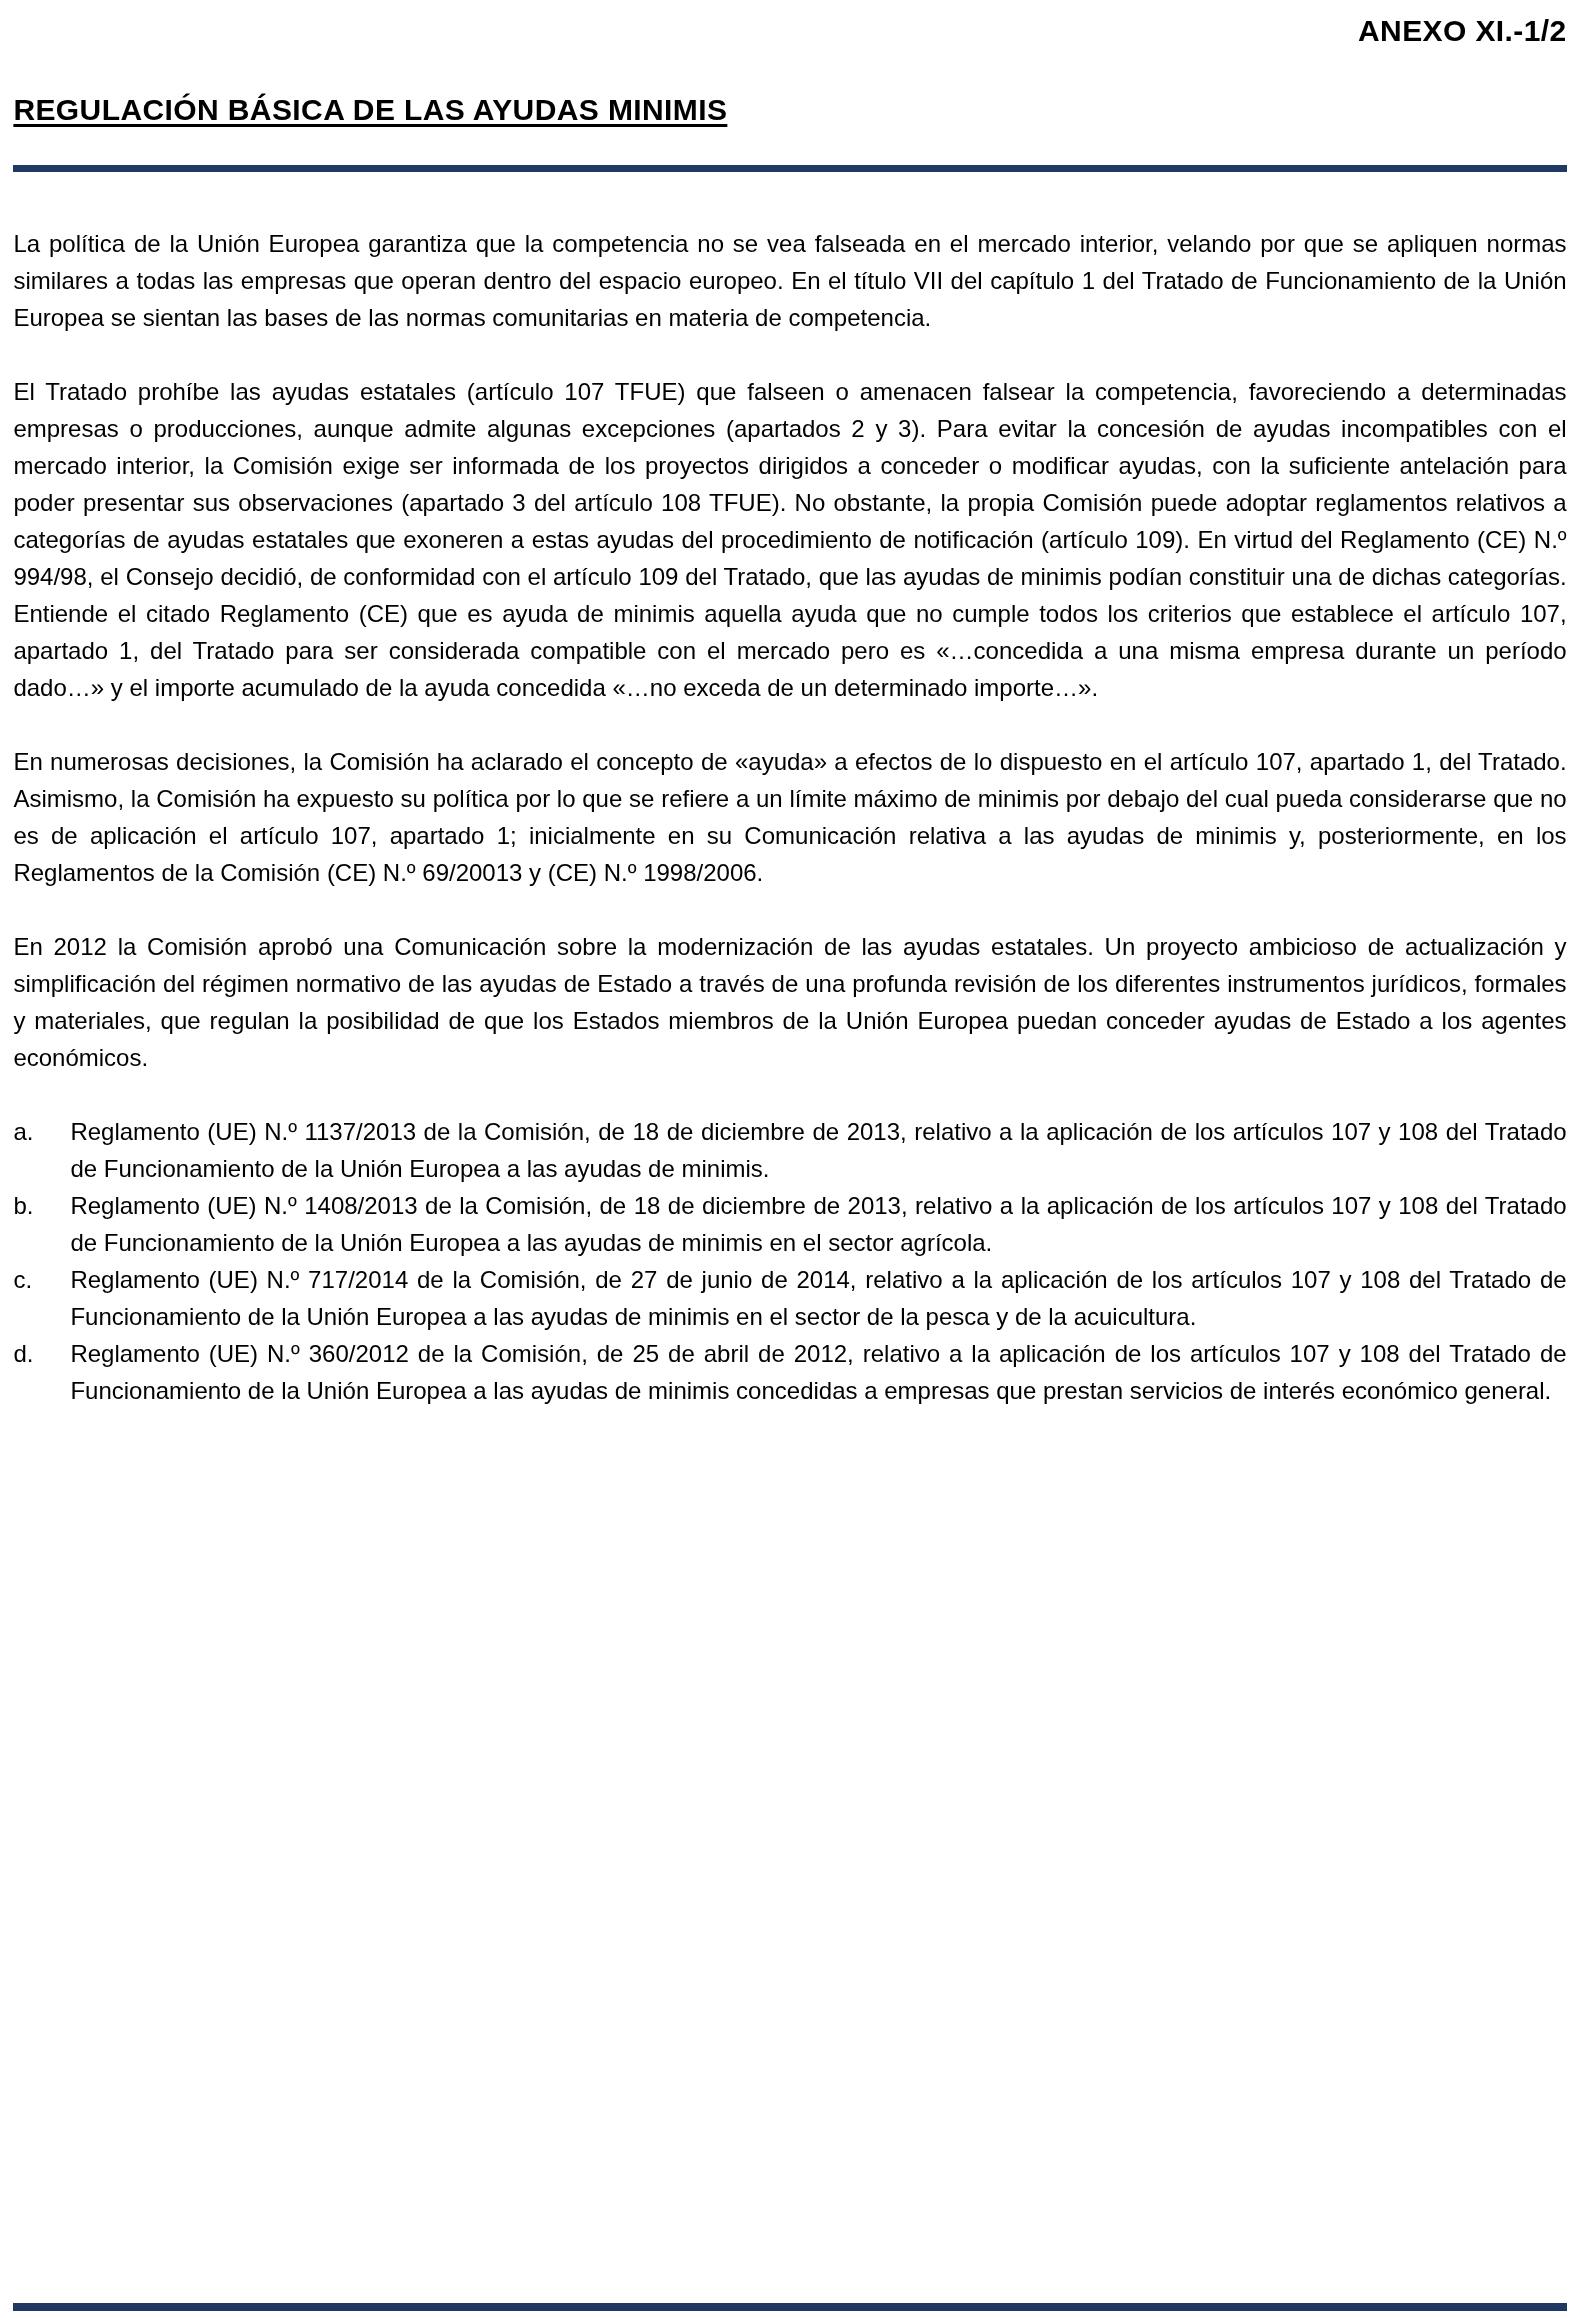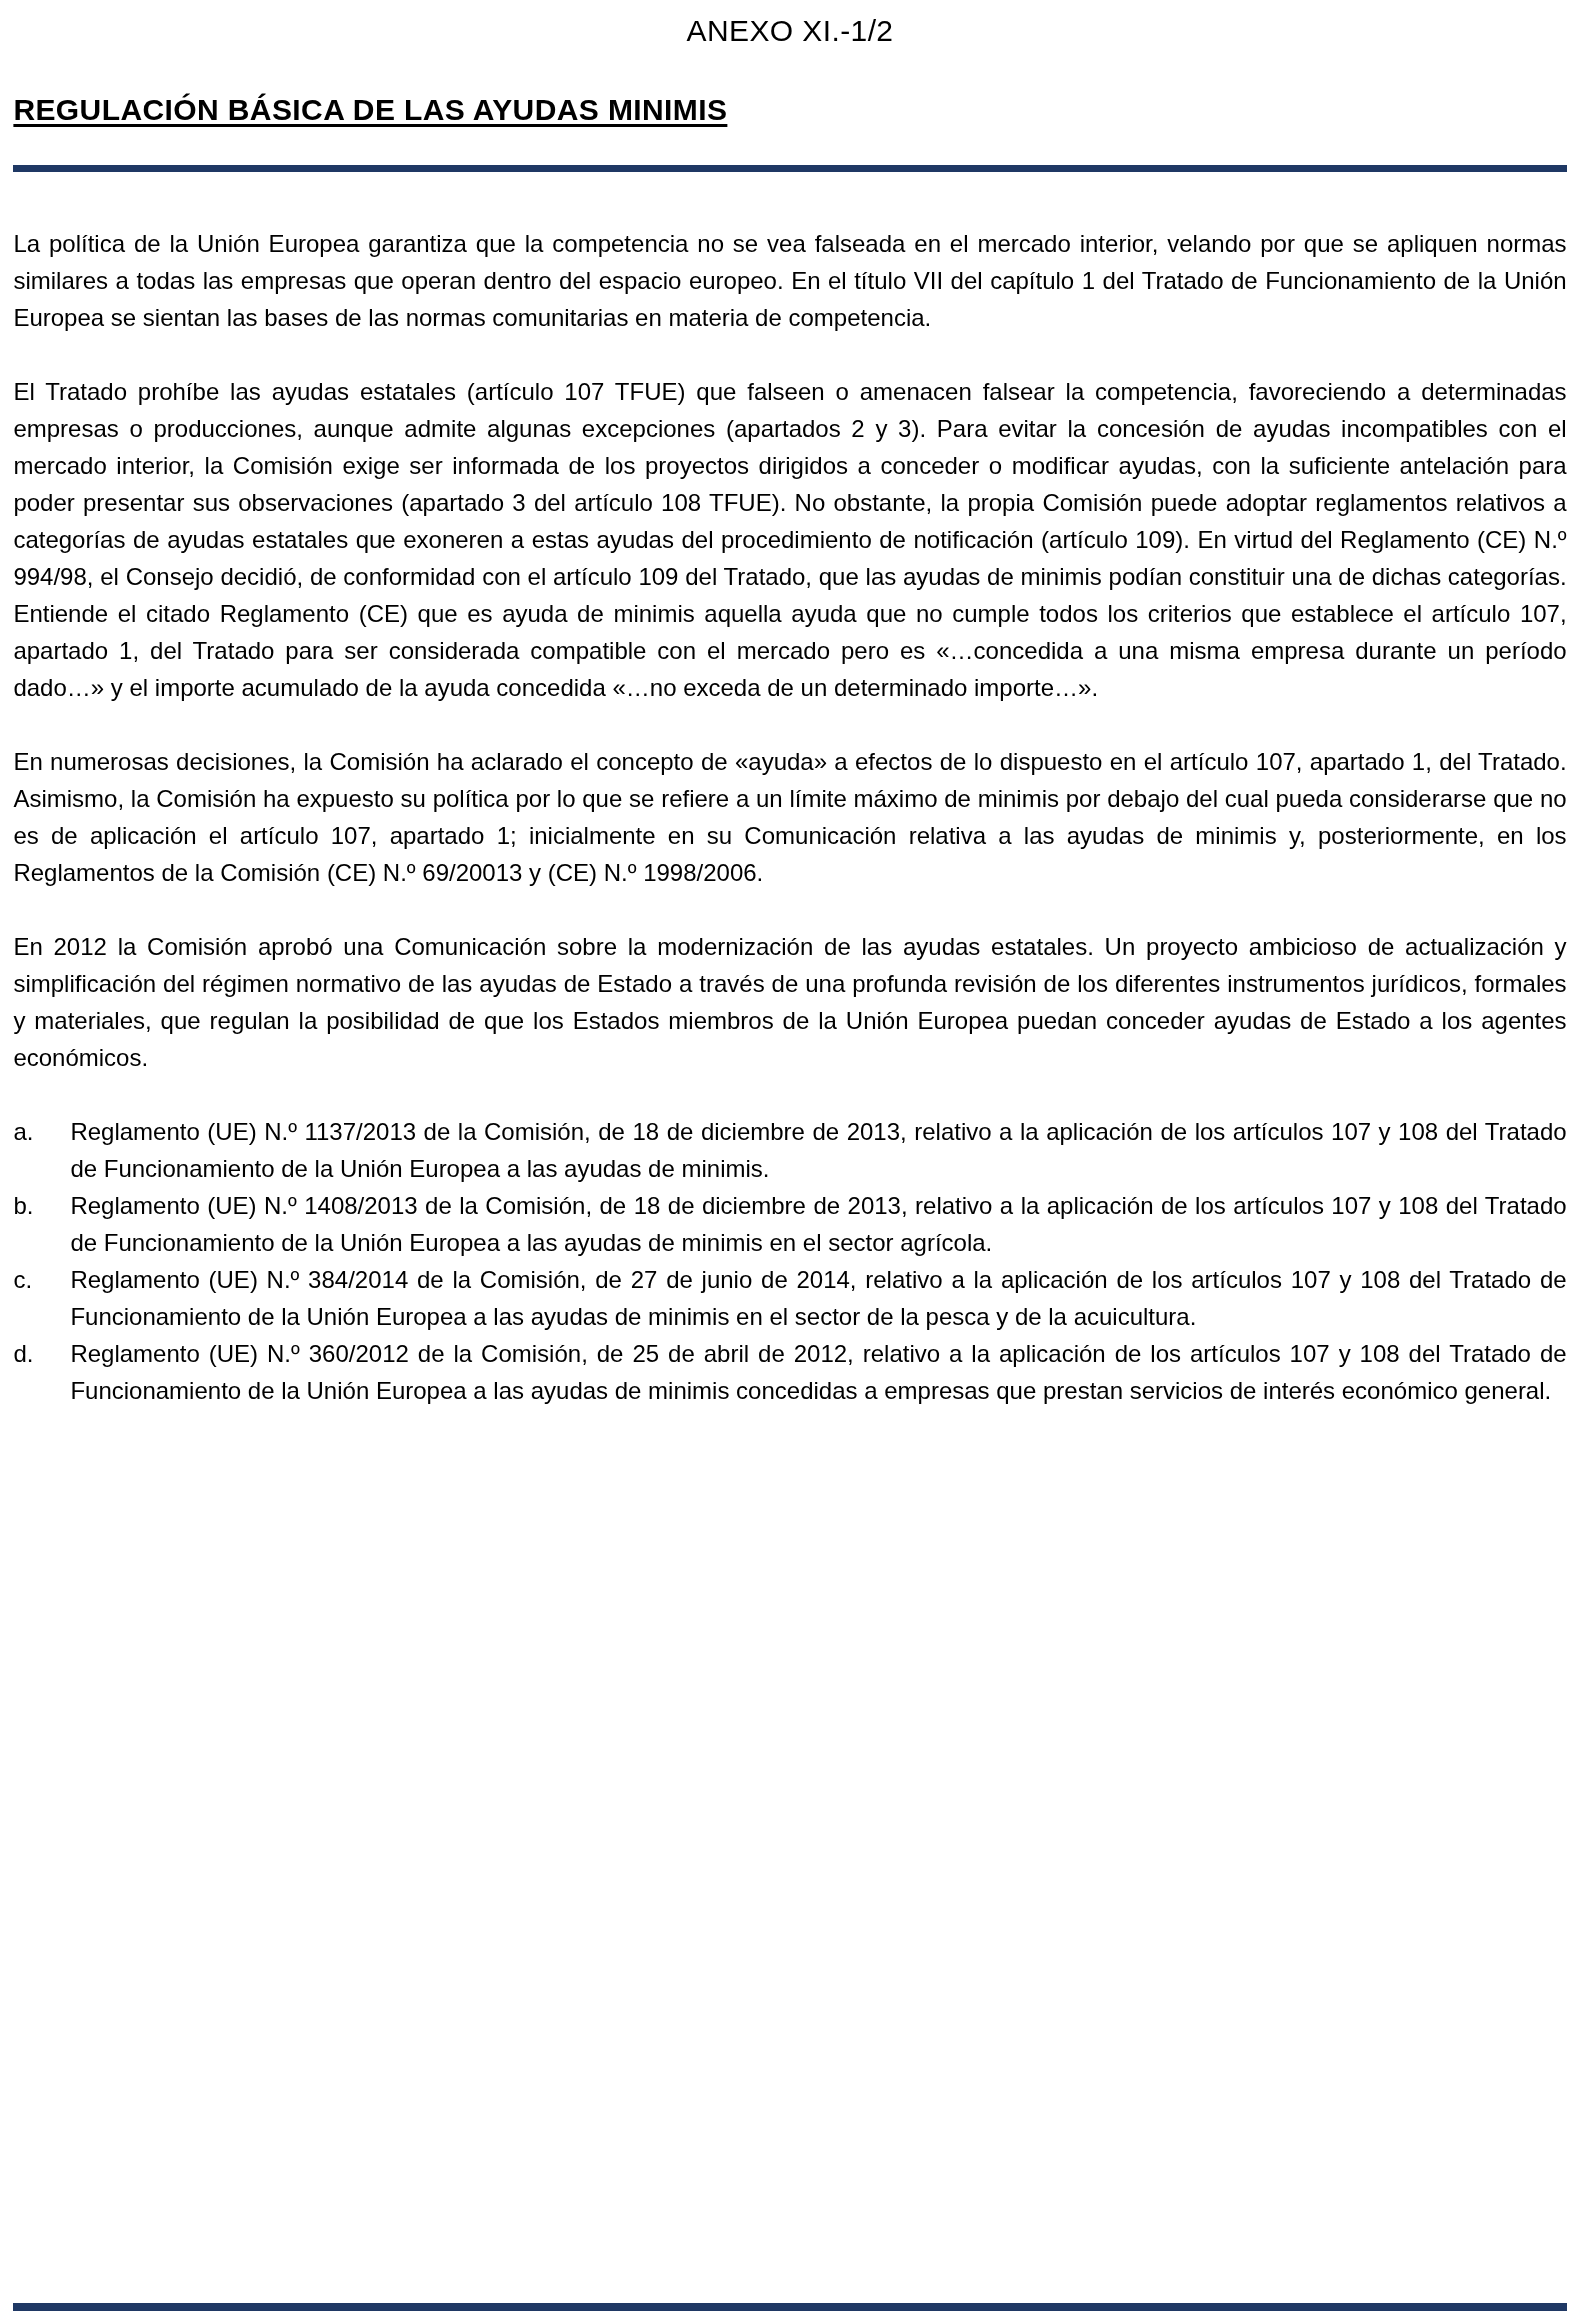--- a/index.html
+++ b/index.html
@@ -12,22 +12,22 @@
     overflow: hidden;
   }
   .page {
     position: relative;
     width: 1580px;
     height: 2319px;
     background: #ffffff;
     padding: 10px 13.4px 0 13.4px;
   }
   .annex-title {
-    text-align: center;
-    font-weight: normal;
+    text-align: right;
+    font-weight: bold;
     font-size: 30px;
     line-height: 37px;
     margin-top: 1.7px;
     letter-spacing: 0.4px;
   }
   .doc-title {
     font-weight: bold;
     font-size: 30px;
     line-height: 37px;
     margin-top: 42px;
@@ -102,21 +102,21 @@
         <span class="list-text">Reglamento (UE) N.º 1137/2013 de la Comisión, de 18 de diciembre de 2013, relativo a la aplicación de los artículos 107 y 108 del Tratado de Funcionamiento de la Unión Europea a las ayudas de minimis.</span>
       </li>
 
       <li class="list-item">
         <span class="list-marker">b.</span>
         <span class="list-text">Reglamento (UE) N.º 1408/2013 de la Comisión, de 18 de diciembre de 2013, relativo a la aplicación de los artículos 107 y 108 del Tratado de Funcionamiento de la Unión Europea a las ayudas de minimis en el sector agrícola.</span>
       </li>
 
       <li class="list-item">
         <span class="list-marker">c.</span>
-        <span class="list-text">Reglamento (UE) N.º 384/2014 de la Comisión, de 27 de junio de 2014, relativo a la aplicación de los artículos 107 y 108 del Tratado de Funcionamiento de la Unión Europea a las ayudas de minimis en el sector de la pesca y de la acuicultura.</span>
+        <span class="list-text">Reglamento (UE) N.º 717/2014 de la Comisión, de 27 de junio de 2014, relativo a la aplicación de los artículos 107 y 108 del Tratado de Funcionamiento de la Unión Europea a las ayudas de minimis en el sector de la pesca y de la acuicultura.</span>
       </li>
 
       <li class="list-item">
         <span class="list-marker">d.</span>
         <span class="list-text">Reglamento (UE) N.º 360/2012 de la Comisión, de 25 de abril de 2012, relativo a la aplicación de los artículos 107 y 108 del Tratado de Funcionamiento de la Unión Europea a las ayudas de minimis concedidas a empresas que prestan servicios de interés económico general.</span>
       </li>
 
     </ul>
 
   </div>

